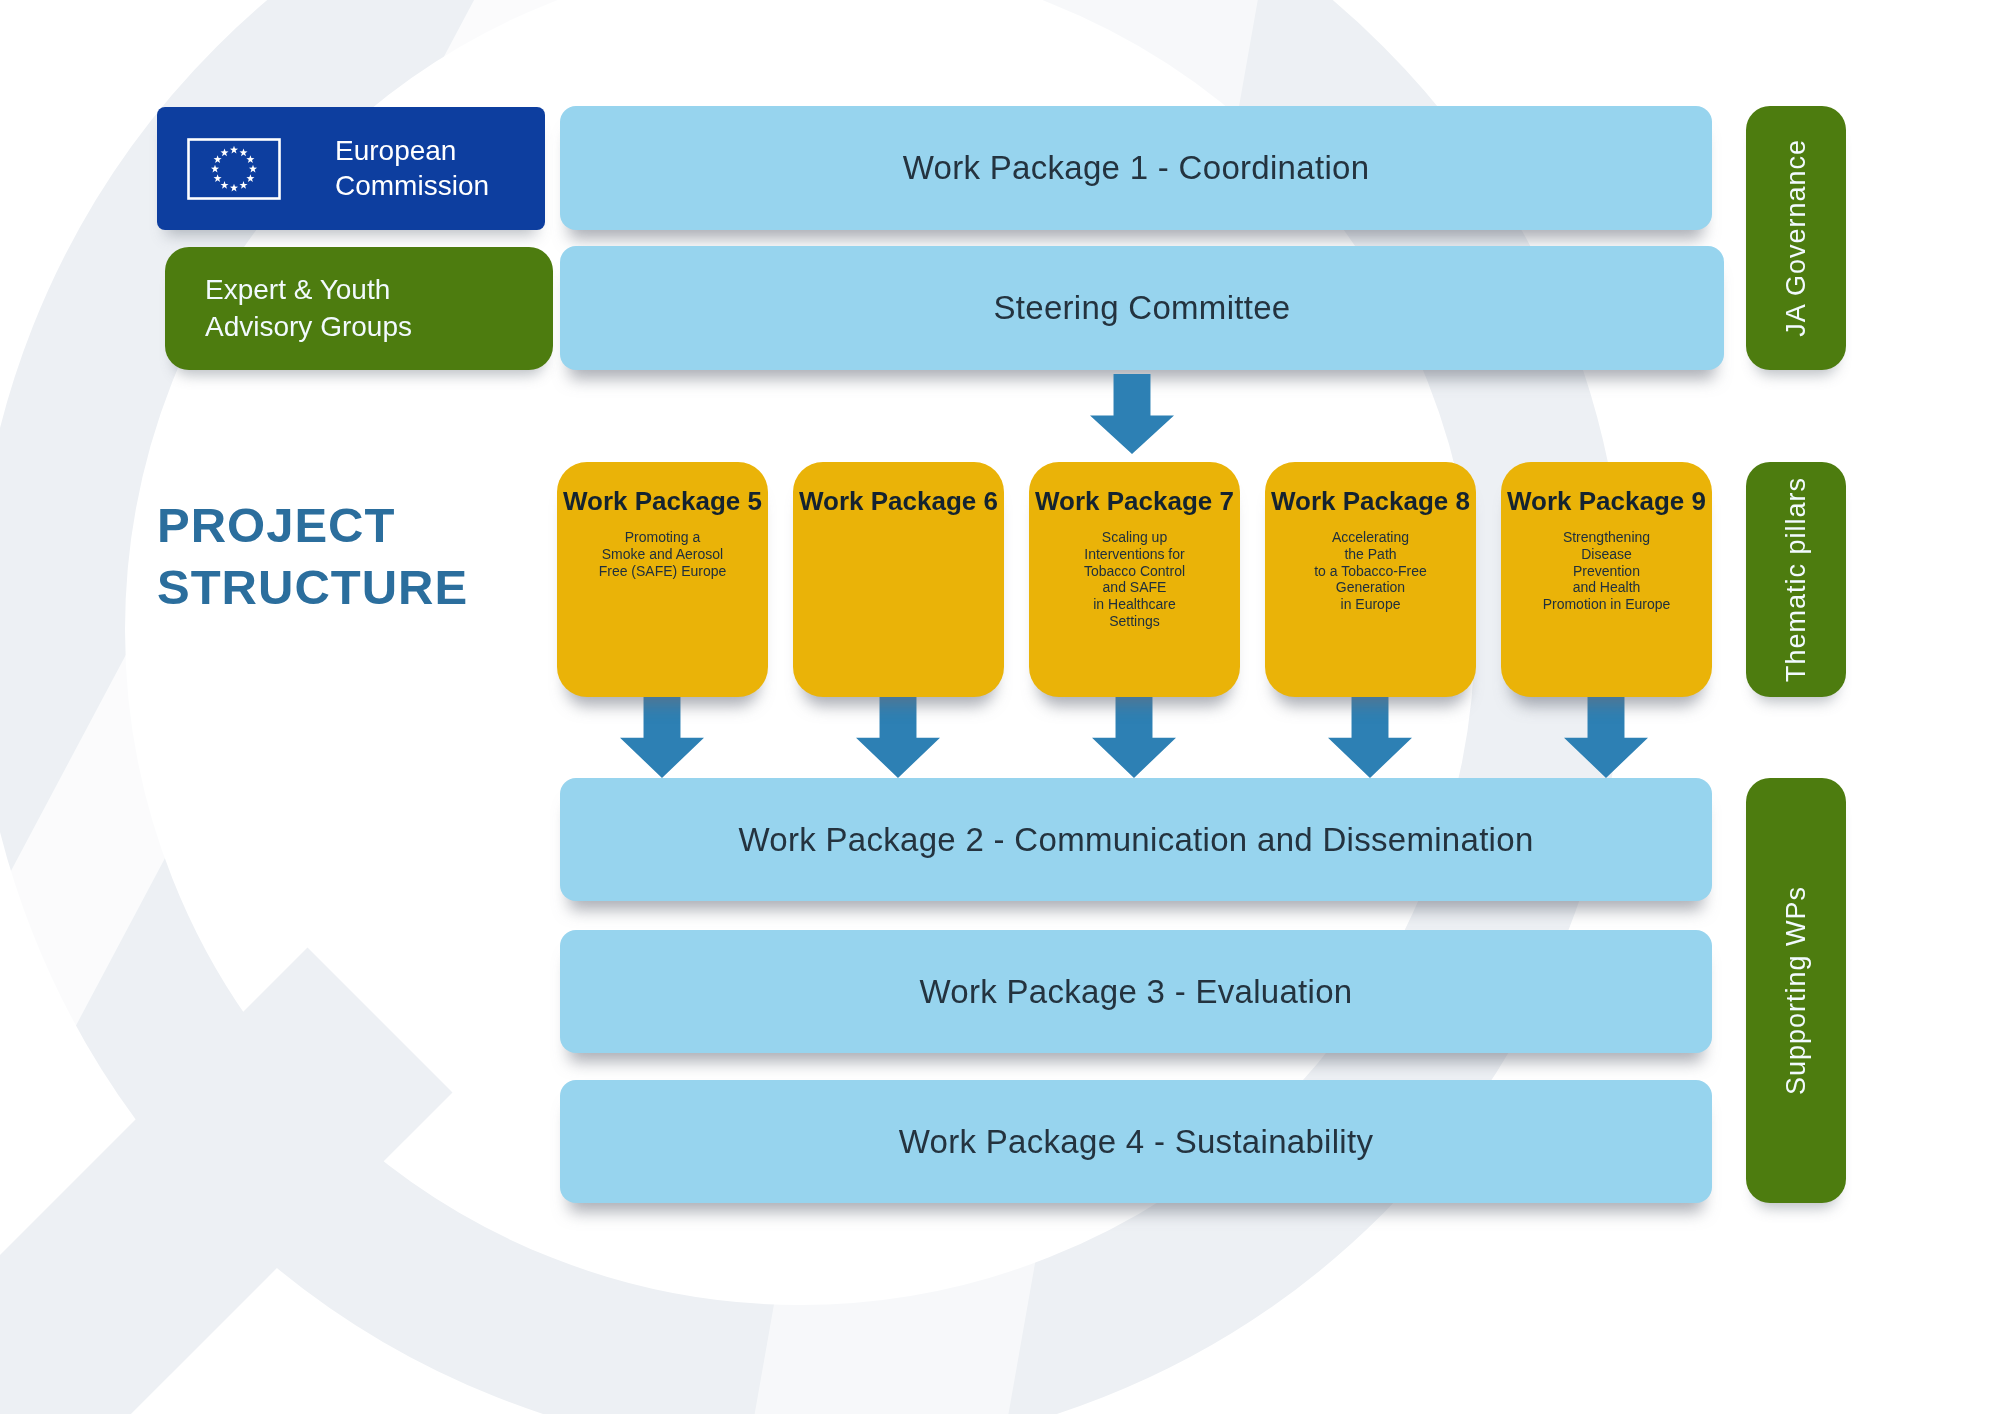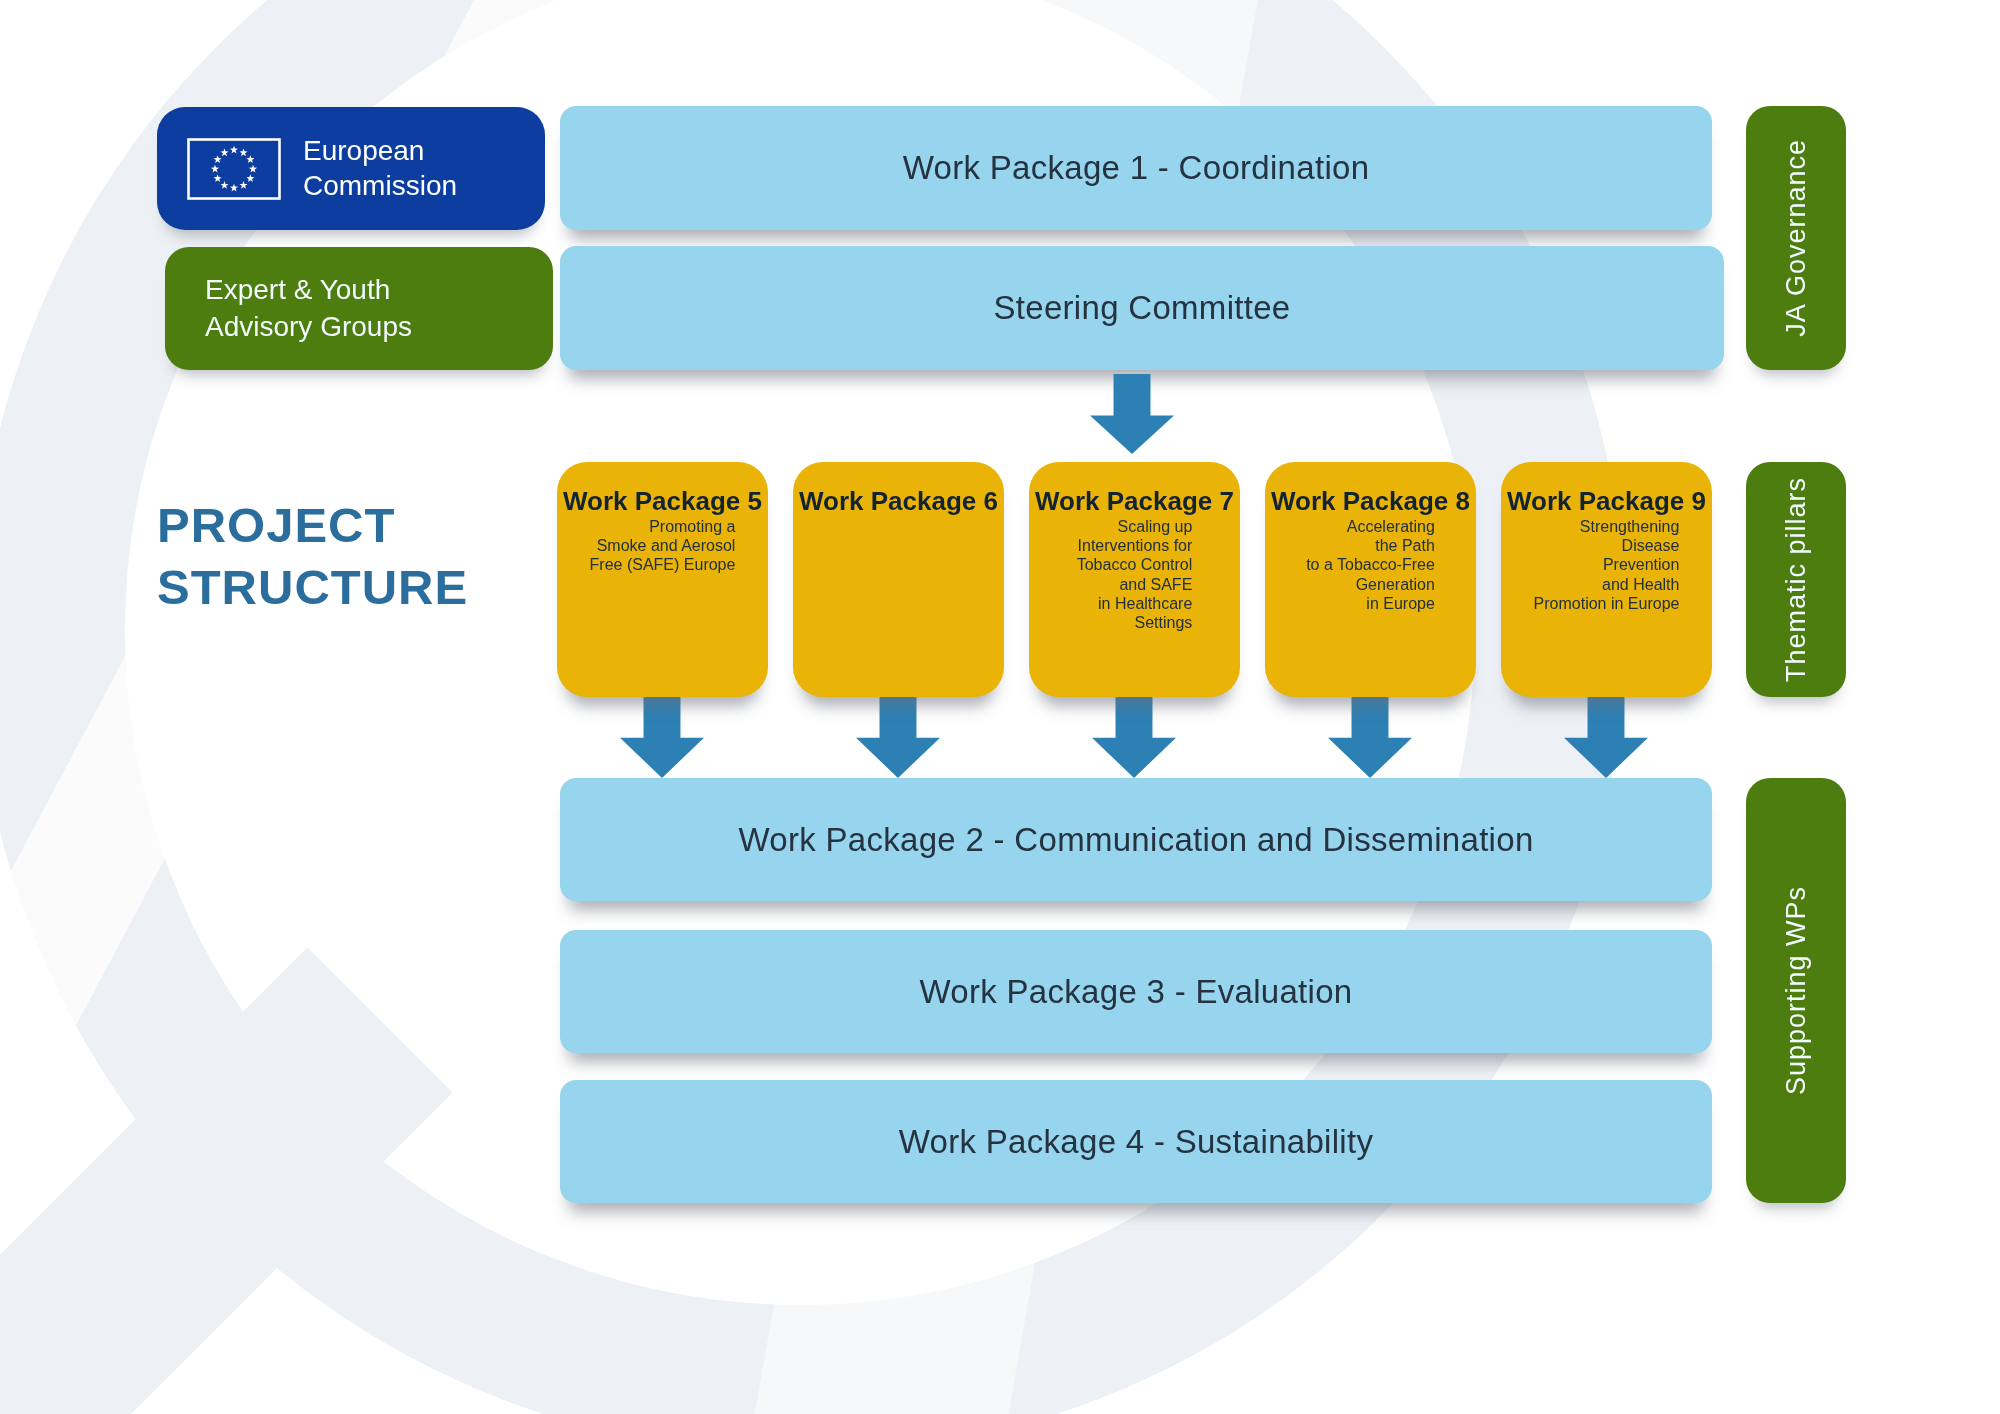--- a/index.html
+++ b/index.html
@@ -23,23 +23,24 @@
   }
   .darkbox{
     background:#4d7c0f;
     border-radius:24px;
     color:#f2fafe;
     box-shadow:0 14px 14px -9px rgba(105,112,124,0.45);
     margin-left:8px;
   }
   .ecbox{
     background:#0d3e9f;
-    border-radius:28px;
+    border-radius:8px;
     color:#ffffff;
     box-shadow:0 14px 14px -9px rgba(105,112,124,0.45);
+    gap:32px;
   }
   .rowlabel{font-size:33px;letter-spacing:0.3px;text-align:center;}
 
   
   .ec-box{left:157px;top:107px;width:388px;height:123px;justify-content:flex-start;padding-left:30px;}
   .ec-text{font-size:28px;line-height:1.22;margin-left:22px;white-space:pre-line;}
   .advisory-box{left:157px;top:247px;width:388px;height:123px;justify-content:flex-start;padding-left:40px;}
   .advisory-text{font-size:28px;line-height:1.3;white-space:pre-line;}
 
   
@@ -80,21 +81,21 @@
     display:flex;flex-direction:column;align-items:center;
     padding-top:24px;box-sizing:border-box;
     z-index:2;
   }
   .tbox-0{left:557px;}
   .tbox-1{left:793px;}
   .tbox-2{left:1029px;}
   .tbox-3{left:1265px;}
   .tbox-4{left:1501px;}
   .tbox-title{font-size:26px;font-weight:bold;color:#142330;text-align:center;}
-  .tbox-desc{font-size:16px;line-height:1.2;color:#20303d;text-align:right;margin-top:0;white-space:pre-line;}
+  .tbox-desc{font-size:14px;line-height:1.2;color:#20303d;text-align:center;margin-top:12px;white-space:pre-line;}
 
   
   .wp2-box{left:560px;top:778px;width:1152px;height:123px;align-items:center;}
   .wp3-box{left:560px;top:930px;width:1152px;height:123px;}
   .wp4-box{left:560px;top:1080px;width:1152px;height:123px;}
 
   
   .page-title{
     position:absolute;left:157px;top:494px;
     font-size:49px;font-weight:800;letter-spacing:1px;

